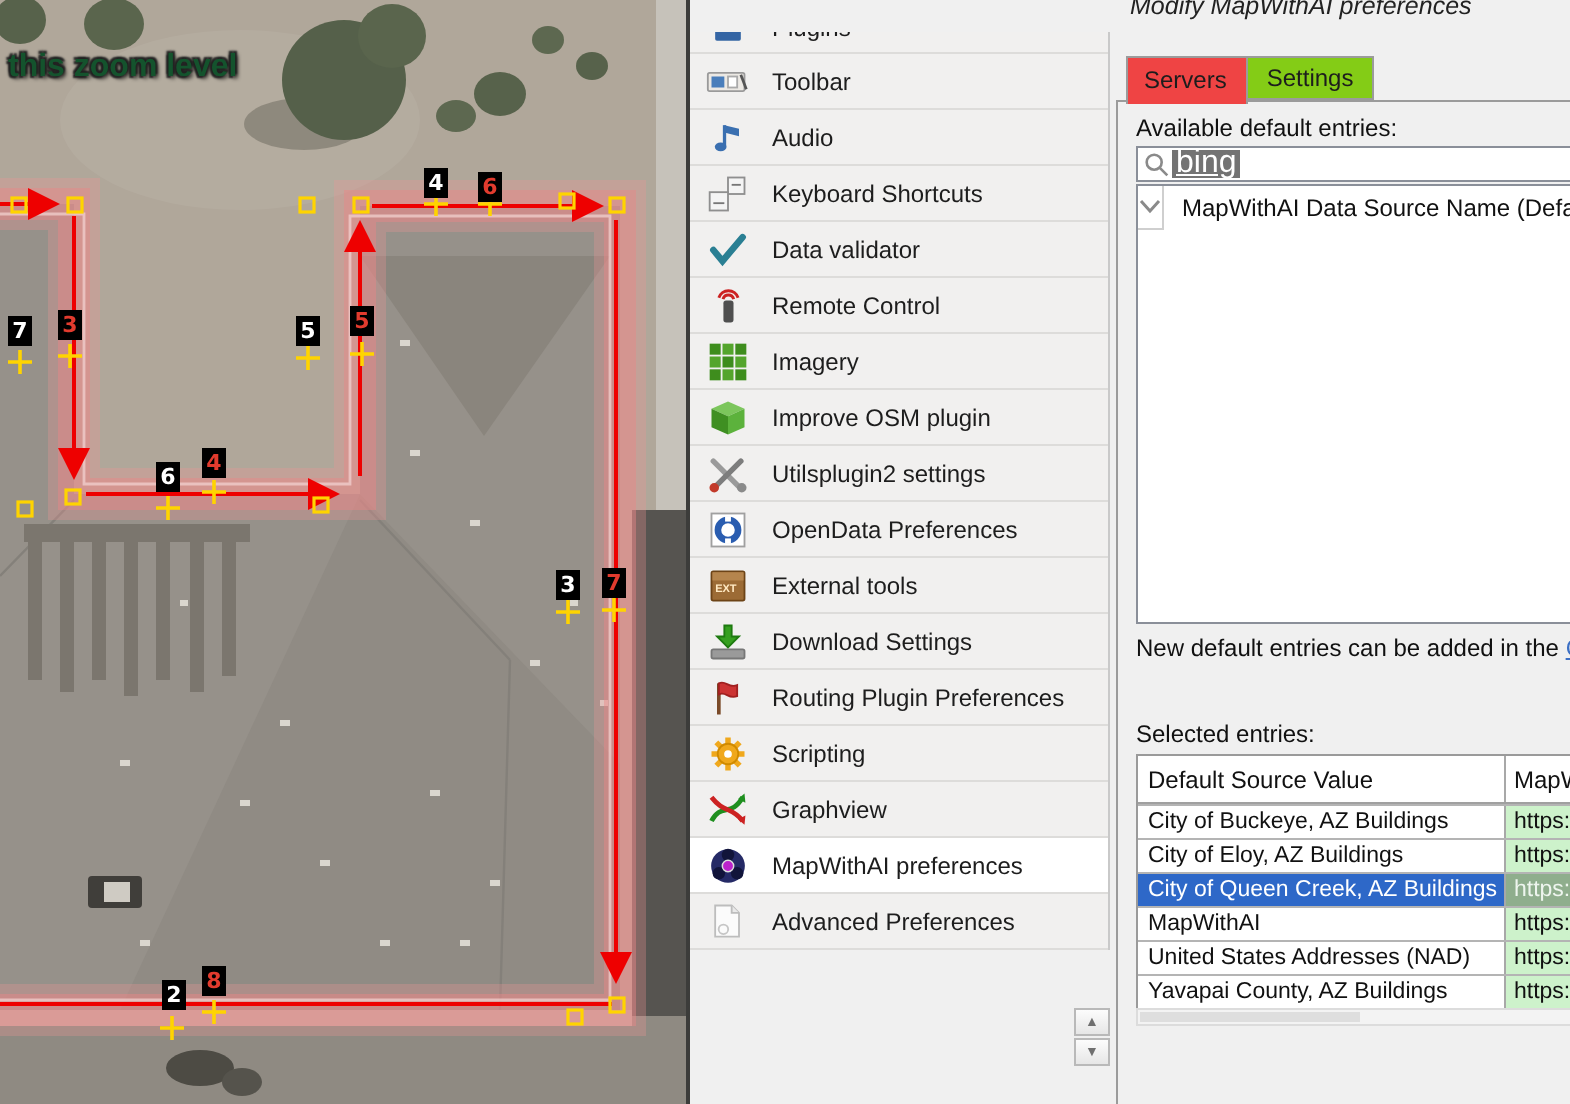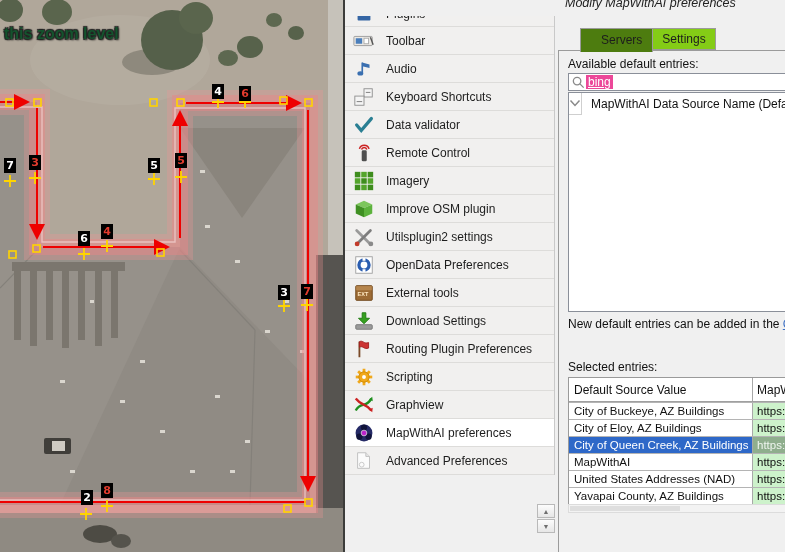--- a/index.html
+++ b/index.html
@@ -30,29 +30,29 @@
   .expert{position:absolute;left:4px;top:536px;display:flex;align-items:center;}
   .cb{width:13px;height:13px;background:#fff;border:1px solid #6a6a6a;box-sizing:border-box;
       display:flex;align-items:center;justify-content:center;}
   .expert .lb{font-size:12px;color:#111;margin-left:5px;}
   
   #panel{position:absolute;left:557px;top:0;width:228px;height:552px;background:#f0f0f0;}
   .ptitle{position:absolute;left:8px;top:-4px;font-size:12.5px;font-style:italic;color:#222;white-space:nowrap;}
   .tabs{position:absolute;left:6px;top:28px;z-index:3;display:flex;align-items:flex-end;}
   .tab{font-size:12px;color:#1d1d1d;border:1px solid #9b9b9b;background:#84cc16;
        padding:3px 9px 3px 9px;margin-right:-1px;position:relative;}
-  .tab.active{background:#4d7c0f;padding:4px 10px 5px 20px;margin-bottom:-2px;z-index:4;border-bottom:none;margin-left:17px;}
+  .tab.active{background:#ef4444;padding:4px 10px 5px 8px;margin-bottom:-2px;z-index:4;border-bottom:none;}
   .tabpanel{position:absolute;left:1px;top:50px;width:230px;height:504px;
             border:1px solid #9b9b9b;background:#f0f0f0;box-sizing:border-box;}
   .avail-lb,.sel-lb{position:absolute;left:9px;font-size:12px;color:#111;white-space:nowrap;}
   .avail-lb{top:6px;}
   .sel-lb{top:309px;}
   .search{position:absolute;left:9px;top:22px;width:222px;height:18px;background:#fff;
           border:1px solid #8a8f99;box-sizing:border-box;display:flex;align-items:center;padding-left:2px;}
-  .search .val{background:#ec4899;color:#fff;font-size:12px;padding:0 2px;line-height:14px;text-decoration:underline;}
+  .search .val{background:#737373;color:#fff;font-size:16px;padding:0 2px;line-height:14px;text-decoration:underline;}
   .tree{position:absolute;left:9px;top:41px;width:222px;height:220px;background:#fff;
         border:1px solid #8a8f99;box-sizing:border-box;}
   .tree .hrow{display:flex;height:22px;align-items:stretch;}
   .tree .chevcell{width:26px;border-right:1px solid #cfcfcf;border-bottom:1px solid #cfcfcf;
                   display:flex;align-items:center;justify-content:center;box-sizing:border-box;}
   .tree .hlabel{font-size:12px;color:#111;display:flex;align-items:center;padding-left:9px;white-space:nowrap;}
   .note{position:absolute;left:9px;top:266px;font-size:12px;color:#111;white-space:nowrap;}
   .note a{color:#3b6fc4;text-decoration:underline;cursor:pointer;}
   .seltable{position:absolute;left:9px;top:326px;width:222px;background:#fff;
             border:1px solid #9a9a9a;box-sizing:border-box;font-size:11.5px;color:#111;}

